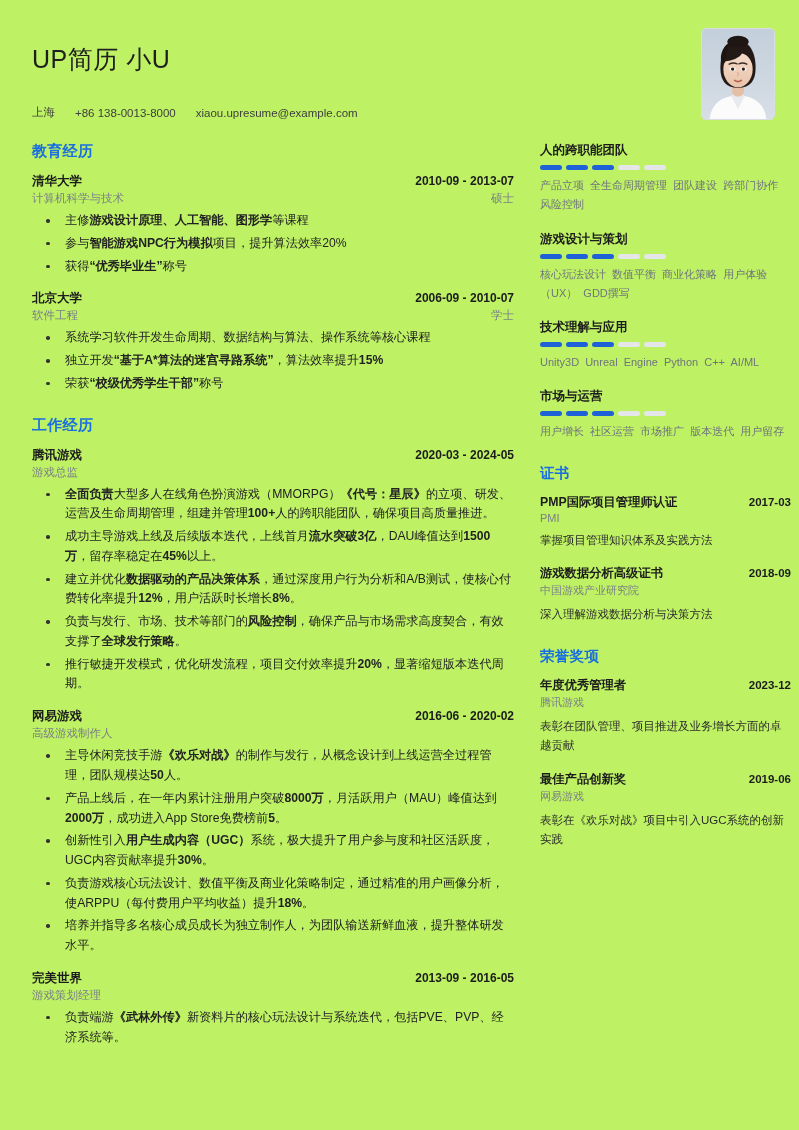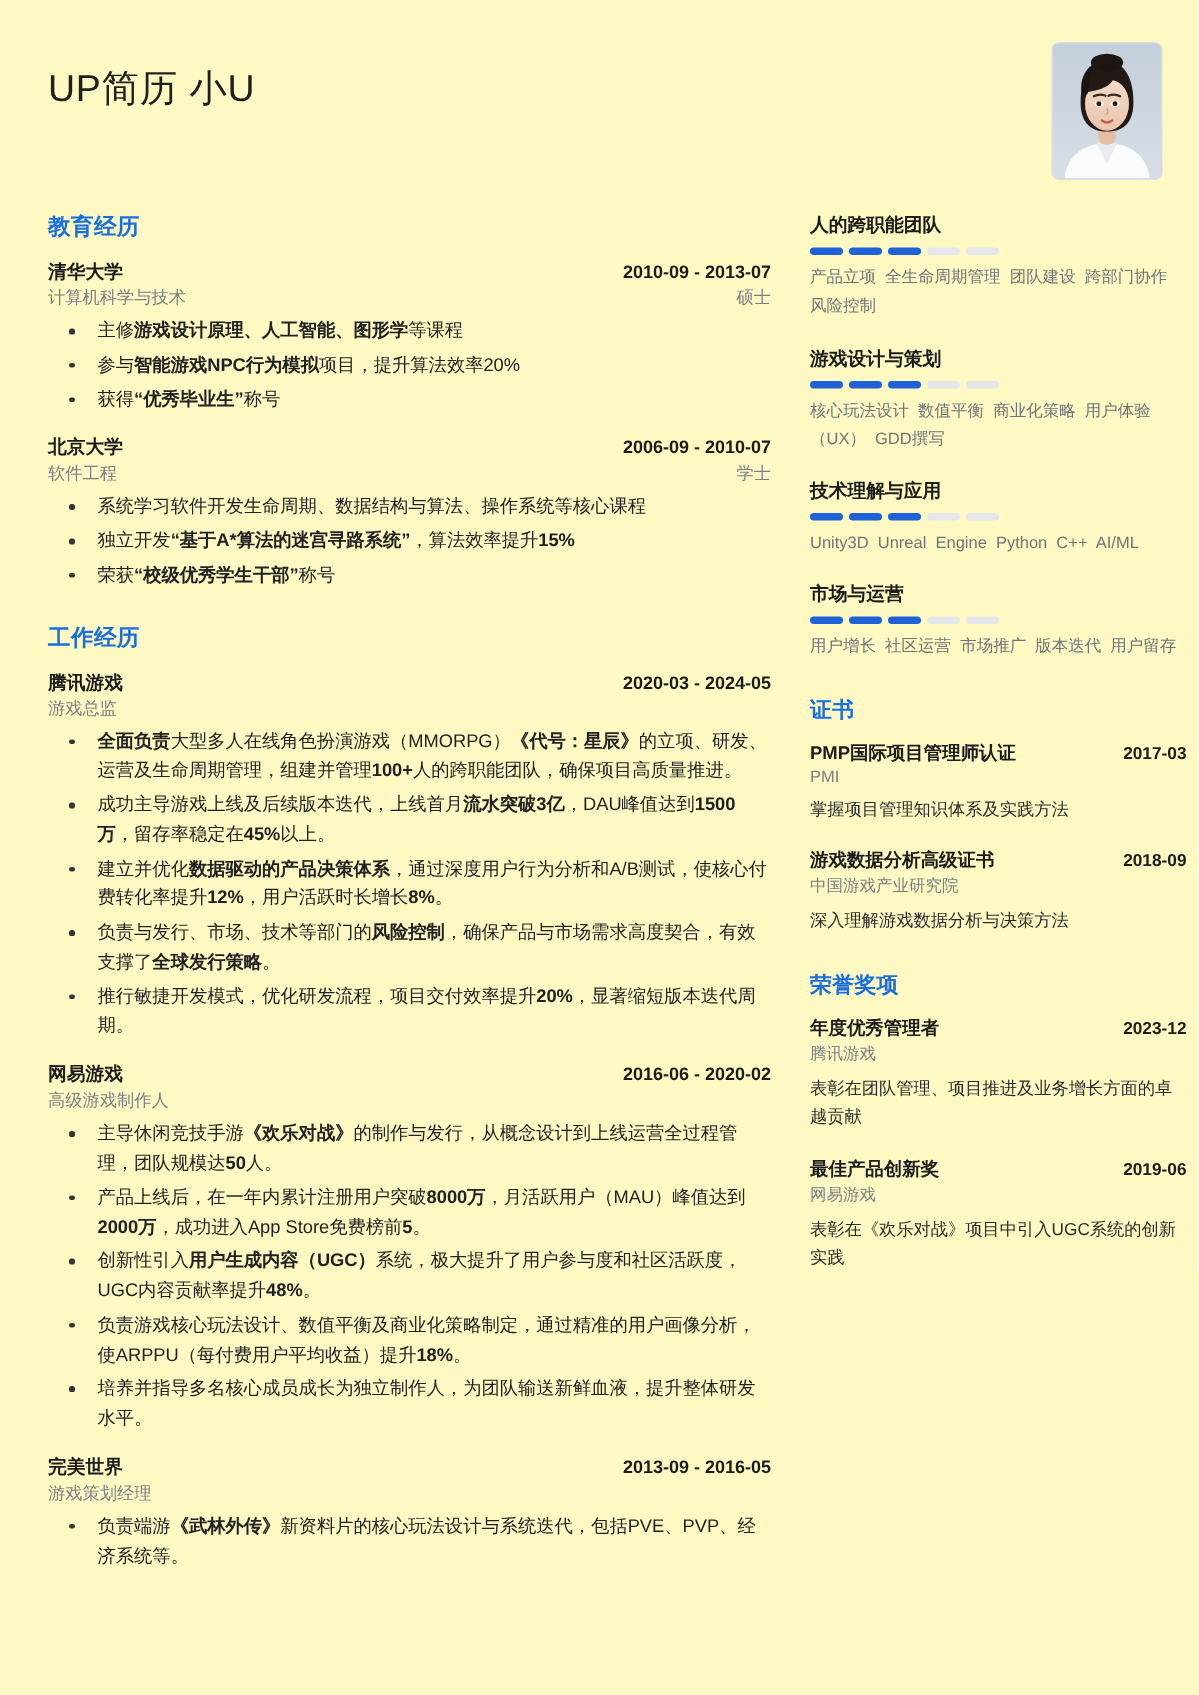--- a/index.html
+++ b/index.html
@@ -11,21 +11,21 @@
     font-family: "Liberation Sans", "DejaVu Sans", sans-serif;
     color: #222222;
     overflow: hidden;
   }
 
   .page {
     position: relative;
     width: 799px;
     height: 1130px;
     padding: 26px 24px 0 24px;
-    background: #fef9c3;
+    background: #bef264;
   }
 
   
   .header {
     display: flex;
     align-items: flex-start;
     justify-content: space-between;
     padding-left: 8px;
   }
   .header-left { padding-top: 18px; }
@@ -191,20 +191,25 @@
   }
 </style>
 </head>
 <body>
 
 <div class="page">
 
   <div class="header">
     <div class="header-left">
       <div class="name">UP简历 小U</div>
+      <div class="contact-row">
+        <span class="contact-item">上海</span>
+        <span class="contact-item">+86 138-0013-8000</span>
+        <span class="contact-item">xiaou.upresume@example.com</span>
+      </div>
     </div>
 
     <div class="avatar">
       <svg viewBox="0 0 74 92" preserveAspectRatio="xMidYMid slice">
         <defs>
           <linearGradient id="bg" x1="0" y1="0" x2="0" y2="1">
             <stop offset="0%" stop-color="#c3cfdb"></stop>
               <stop offset="100%" stop-color="#d7dee6"></stop>
           </linearGradient>
           <linearGradient id="sk" x1="0" y1="0" x2="0" y2="1">
@@ -307,21 +312,21 @@
                 <span class="entry-org">网易游戏</span>
                 <span class="entry-date">2016-06 - 2020-02</span>
               </div>
               <div class="entry-sub">
                 <span class="entry-role">高级游戏制作人</span>
                 <span class="entry-degree"></span>
               </div>
               <ul class="bullets">
                 <li>主导休闲竞技手游<b>《欢乐对战》</b>的制作与发行，从概念设计到上线运营全过程管理，团队规模达<b>50</b>人。</li>
                 <li>产品上线后，在一年内累计注册用户突破<b>8000万</b>，月活跃用户（MAU）峰值达到<b>2000万</b>，成功进入App Store免费榜前<b>5</b>。</li>
-                <li>创新性引入<b>用户生成内容（UGC）</b>系统，极大提升了用户参与度和社区活跃度，UGC内容贡献率提升<b>48%</b>。</li>
+                <li>创新性引入<b>用户生成内容（UGC）</b>系统，极大提升了用户参与度和社区活跃度，UGC内容贡献率提升<b>30%</b>。</li>
                 <li>负责游戏核心玩法设计、数值平衡及商业化策略制定，通过精准的用户画像分析，使ARPPU（每付费用户平均收益）提升<b>18%</b>。</li>
                 <li>培养并指导多名核心成员成长为独立制作人，为团队输送新鲜血液，提升整体研发水平。</li>
               </ul>
             </div>
             <div class="entry">
               <div class="entry-head">
                 <span class="entry-org">完美世界</span>
                 <span class="entry-date">2013-09 - 2016-05</span>
               </div>
               <div class="entry-sub">

